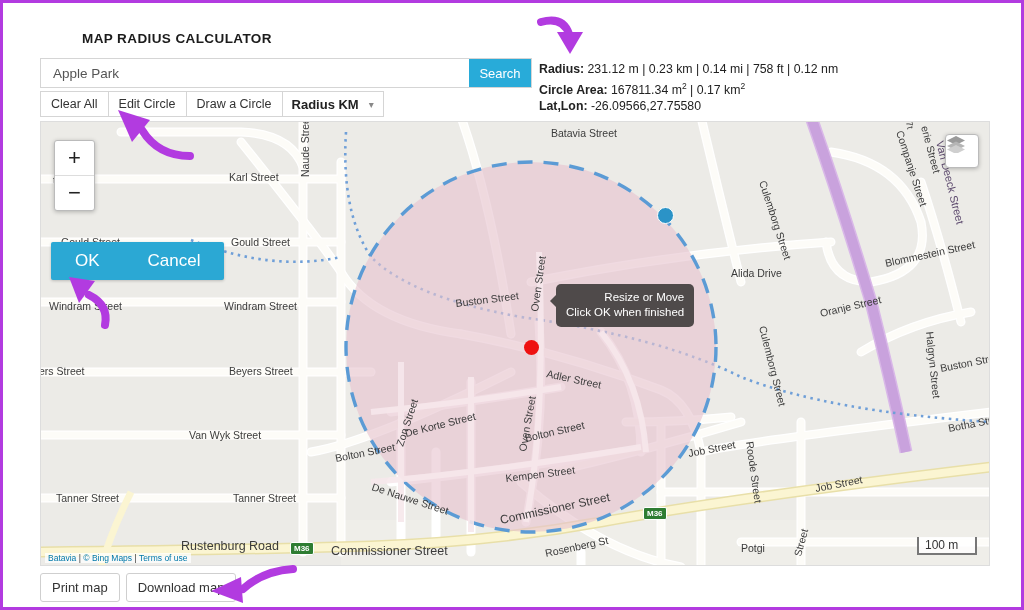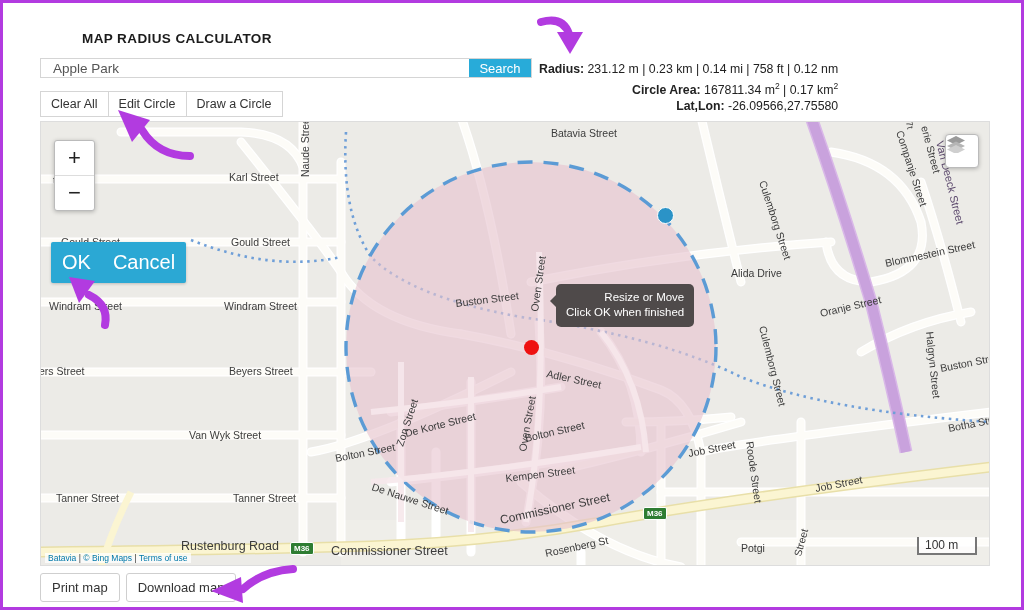--- a/index.html
+++ b/index.html
@@ -17,21 +17,21 @@
   }
   
   .app-title{
     position:absolute;left:37px;top:28px;
     font-size:13.5px;font-weight:bold;letter-spacing:.4px;color:#1b1b1b;margin-left:42px;
   }
   .toolbar{
     position:absolute;left:37px;top:55px;width:950px;height:65px;
   }
   .search-row{
-    position:absolute;left:0;top:0;width:492px;height:20px;
+    position:absolute;left:0;top:0;width:492px;height:30px;
     display:flex;border:1px solid #d5d5d5;background:#fff;box-sizing:border-box;
   }
   .search-input{
     flex:1;border:0;outline:none;padding:0 12px;
     font-size:13.5px;color:#555;font-family:inherit;background:transparent;
   }
   .search-btn{
     width:62px;border:0;background:#28abd9;color:#fff;
     font-size:13px;font-family:inherit;cursor:pointer;
   }
@@ -44,21 +44,21 @@
   .tb-btn:last-child{border-right:1px solid #d5d5d5;}
   .tb-select{
     height:26px;border:1px solid #d5d5d5;background:#fff;
     padding:0 9px;font-size:13px;font-weight:bold;color:#222;
     display:flex;align-items:center;gap:10px;cursor:pointer;box-sizing:border-box;
   }
   .chev{font-size:10px;color:#888;font-weight:normal;}
   
   .stats{
     position:absolute;left:536px;top:58px;
-    font-size:12.3px;color:#222;line-height:16.5px;text-align:right;
+    font-size:12.3px;color:#222;line-height:16.5px;
   }
   .stats b{font-weight:bold;}
   .stats sup{font-size:8.5px;vertical-align:super;}
   
   .map{
     position:absolute;left:37px;top:118px;width:950px;height:445px;
     background:#eceae6;overflow:hidden;border:1px solid #ddd;box-sizing:border-box;
   }
   .map svg{position:absolute;left:0;top:0;}
   
@@ -78,21 +78,21 @@
     box-shadow:0 1px 4px rgba(0,0,0,.25);z-index:30;
     display:flex;align-items:center;justify-content:center;
   }
   .okbar{
     position:absolute;left:10px;top:120px;
     background:#2ba8d4;border-radius:2px;
     display:flex;align-items:center;z-index:35;
     box-shadow:0 1px 3px rgba(0,0,0,.2);
   }
   .okbar span{
-    color:#fff;font-size:20px;padding:9px 11px;cursor:pointer;
+    color:#fff;font-size:17px;padding:9px 24px;cursor:pointer;
   }
   .tooltip{
     position:absolute;left:515px;top:162px;
     background:#4f4a4a;color:#fff;border-radius:5px;
     padding:6px 10px 7px 10px;font-size:11.5px;line-height:15px;z-index:35;text-align:right;
   }
   .tooltip:before{
     content:"";position:absolute;left:-6px;top:11px;
     border:6px solid transparent;border-right-color:#4f4a4a;border-left:0;
   }
@@ -128,20 +128,24 @@
 
     <div class="search-row">
       <input class="search-input" type="text" value="Apple Park" style="">
       <button class="search-btn">Search</button>
     </div>
 
     <div class="btn-row">
       <button class="tb-btn">Clear All</button>
       <button class="tb-btn">Edit Circle</button>
       <button class="tb-btn">Draw a Circle</button>
+      <div class="tb-select">
+        <span>Radius KM</span>
+        <span class="chev">▾</span>
+      </div>
     </div>
   </div>
 
   <div class="stats">
     <div>
       <b>Radius:</b>
       <span>231.12 m | 0.23 km | 0.14 mi | 758 ft | 0.12 nm</span>
     </div>
     <div>
       <b>Circle Area:</b>

